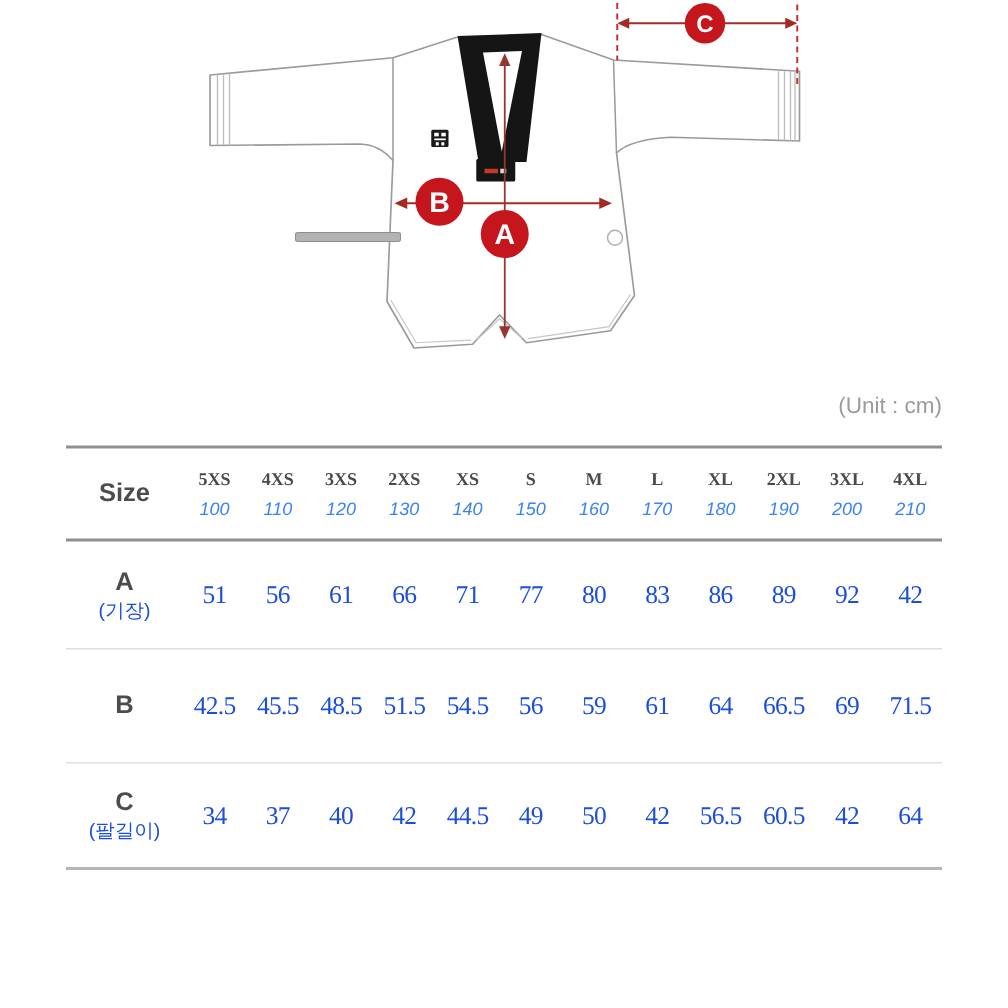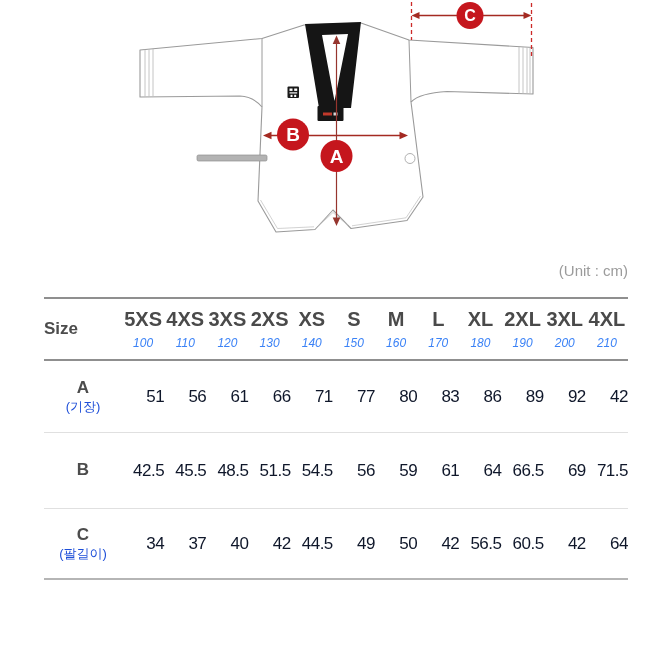--- a/index.html
+++ b/index.html
@@ -4,33 +4,33 @@
 <style>
   html,body{margin:0;padding:0;background:#fff;}
   .screen{position:relative;width:672px;height:672px;background:#fff;overflow:hidden;
           font-family:"Liberation Sans",sans-serif;color:#565656;}
   .diagram{position:absolute;top:0;left:0;width:672px;height:258px;}
   svg text.badge-letter{font-family:"Liberation Sans",sans-serif;font-weight:bold;fill:#ffffff;}
   .unit-label{position:absolute;top:262px;right:44px;font-size:15px;color:#9b9b9b;text-align:right;}
   .size-table{position:absolute;left:44px;top:297px;width:584px;}
   .grid-row{display:grid;grid-template-columns:78px repeat(12,1fr);align-items:center;}
   .thead{border-top:2px solid #8f8f8f;border-bottom:2px solid #8f8f8f;height:60px;}
-  .size-label{font-size:17px;font-weight:bold;color:#4c4c4c;}
+  .size-label{font-size:17px;font-weight:bold;color:#4c4c4c;text-align:center;}
   .col{display:flex;flex-direction:column;align-items:center;justify-content:center;gap:5px;}
-  .col-name{font-size:20px;font-weight:bold;color:#4a4a4a;}
+  .col-name{font-size:12px;font-weight:bold;color:#4a4a4a;font-family:Liberation Serif, serif;}
   .col-num{font-size:12px;color:#3b82f6;font-style:italic;}
   .trow{border-bottom:1px solid #e0e0e0;}
   .trow-a{height:71px;}
   .trow-b{height:75px;}
   .trow-c{height:69px;border-bottom:2px solid #b5b5b5;}
   .row-label{display:flex;flex-direction:column;align-items:center;justify-content:center;
              text-align:center;line-height:1.3;}
   .row-key{font-size:17px;font-weight:bold;color:#4c4c4c;}
   .row-sub{font-size:13px;color:#1d4ed8;}
-  .cell{font-size:17px;color:#0f172a;text-align:right;letter-spacing:-0.5px;}
+  .cell{font-size:17px;color:#1d4ed8;text-align:center;letter-spacing:-0.5px;font-family:Liberation Serif, serif;}
 </style>
 </head>
 <body>
 
 <div class="screen">
 
   <svg class="diagram" viewBox="0 0 672 258">
 
     <path d="M140,50 L262,38.5 L304,25 L361,23 L409,40 L533,47.5 L533,94 L447,91.5
          Q420,93 411,102 L423,197 L407,220.5 L351,228.5 L333,210 L315,229.5

